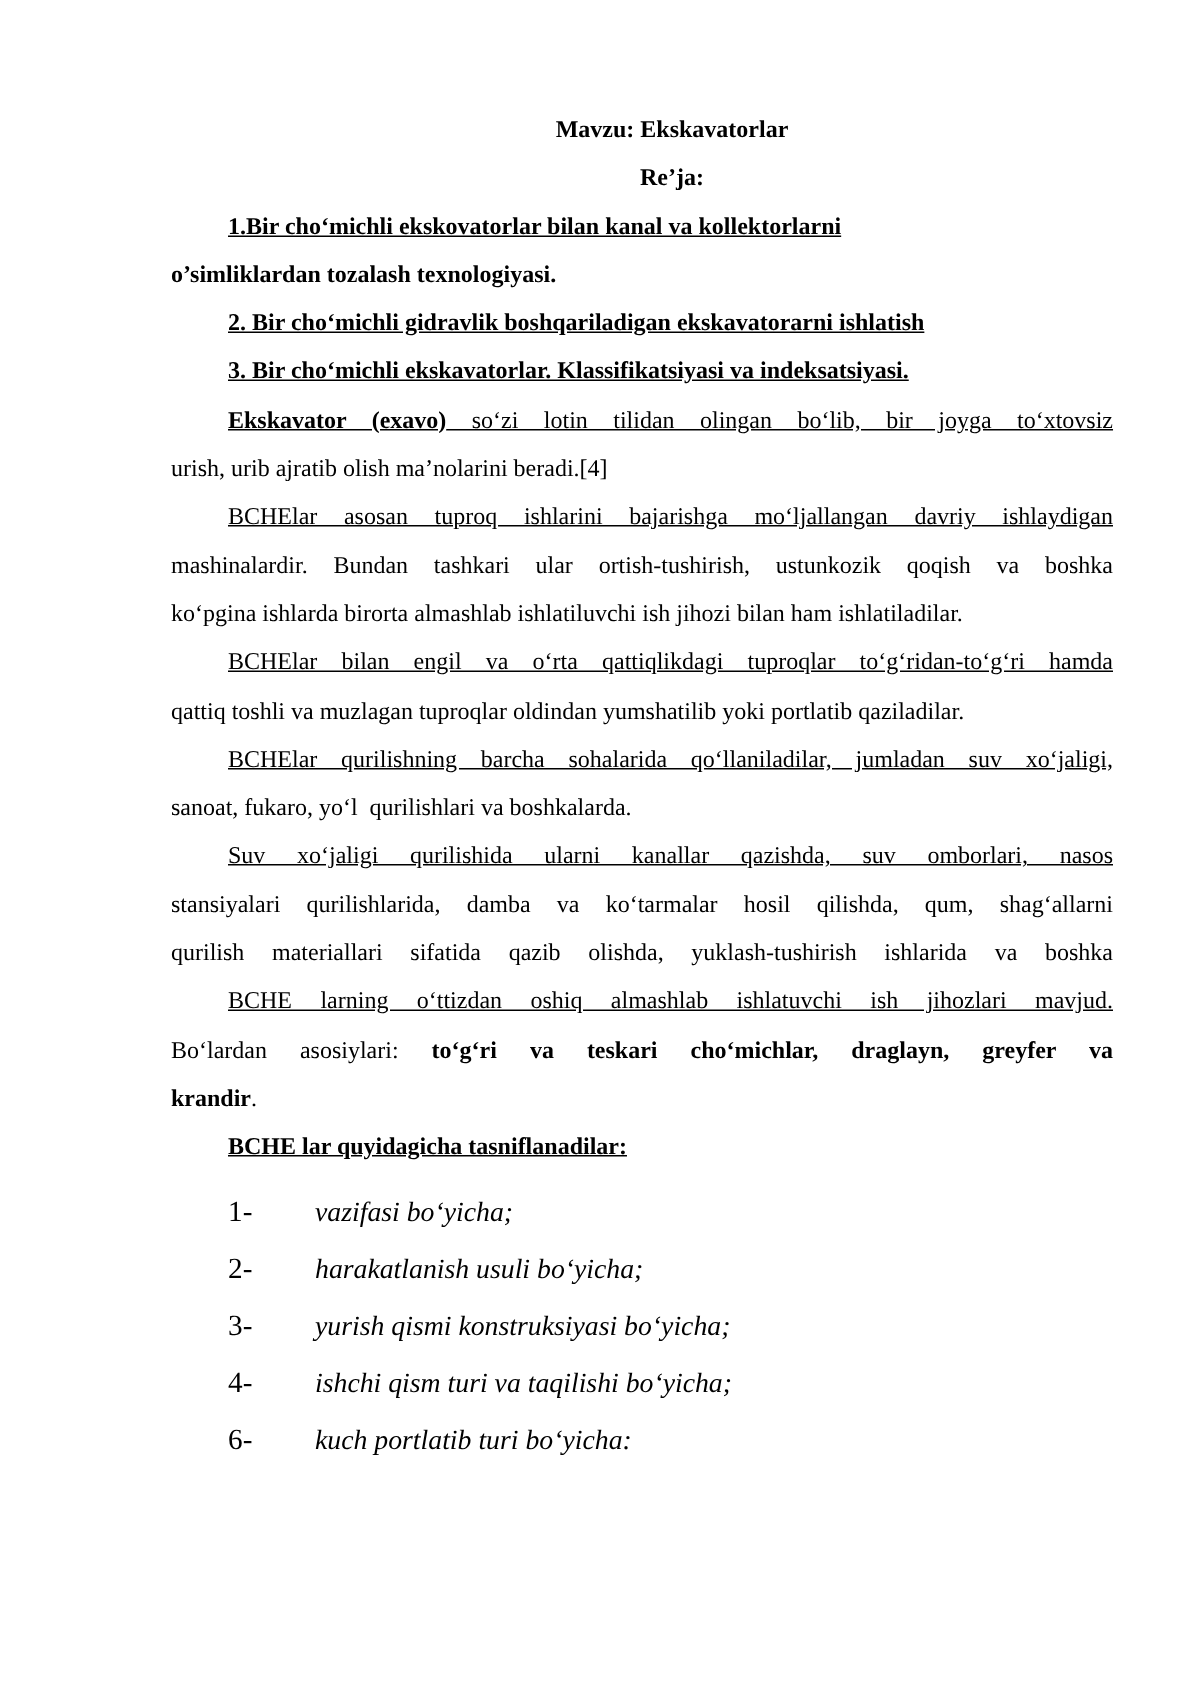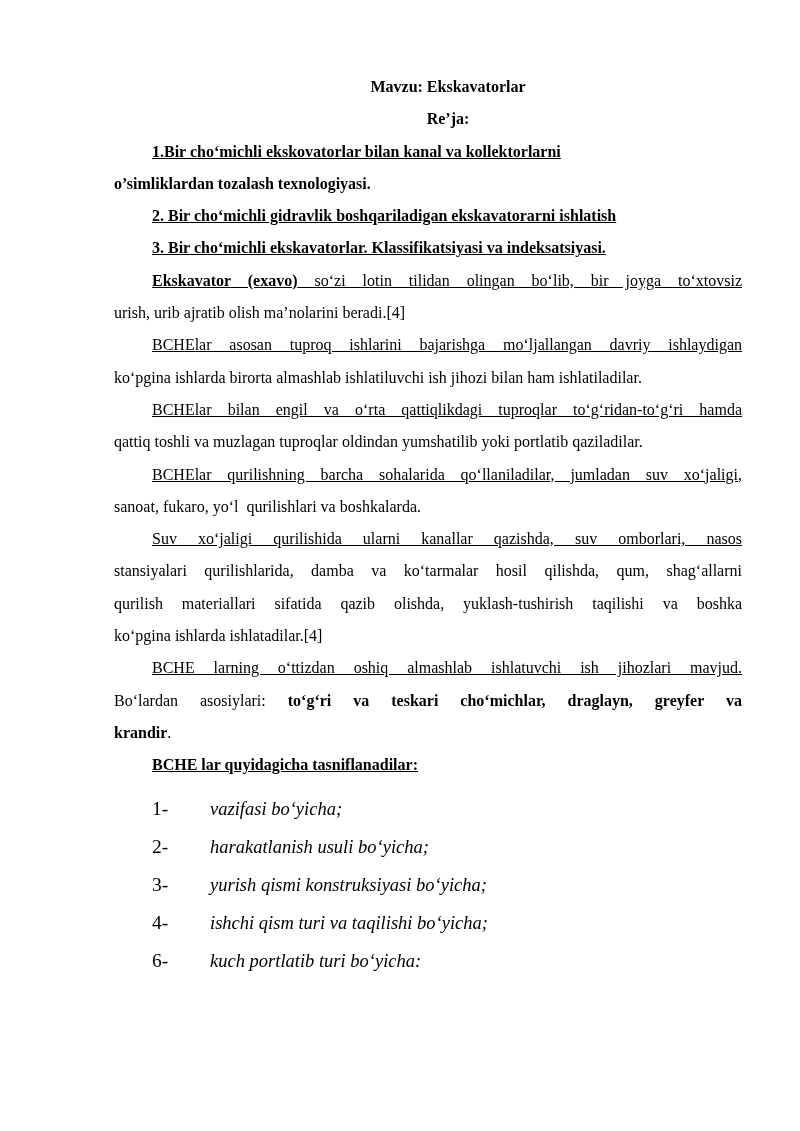--- a/index.html
+++ b/index.html
@@ -60,32 +60,32 @@
   <div class="ln b">o’simliklardan tozalash texnologiyasi.</div>
   <div class="ln b ind">2. Bir cho‘michli gidravlik boshqariladigan ekskavatorarni ishlatish</div>
   <div class="ln b ind">3. Bir cho‘michli ekskavatorlar. Klassifikatsiyasi va indeksatsiyasi.</div>
 
   <div class="ln ind jfull">
     <span class="b">Ekskavator (exavo)</span><span> so‘zi lotin tilidan olingan bo‘lib, bir joyga to‘xtovsiz</span>
   </div>
   <div class="ln">urish, urib ajratib olish ma’nolarini beradi.[4]</div>
 
   <div class="ln ind jfull">BCHElar asosan tuproq ishlarini bajarishga mo‘ljallangan davriy ishlaydigan</div>
+  <div class="ln jfull">mashinalardir. Bundan tashkari ular ortish-tushirish, ustunkozik qoqish va boshka</div>
   <div class="ln">ko‘pgina ishlarda birorta almashlab ishlatiluvchi ish jihozi bilan ham ishlatiladilar.</div>
 
   <div class="ln ind jfull">BCHElar bilan engil va o‘rta qattiqlikdagi tuproqlar to‘g‘ridan-to‘g‘ri hamda</div>
   <div class="ln">qattiq toshli va muzlagan tuproqlar oldindan yumshatilib yoki portlatib qaziladilar.</div>
 
   <div class="ln ind jfull">BCHElar qurilishning barcha sohalarida qo‘llaniladilar, jumladan suv xo‘jaligi,</div>
   <div class="ln">sanoat, fukaro, yo‘l&nbsp; qurilishlari va boshkalarda.</div>
 
   <div class="ln ind jfull">Suv xo‘jaligi qurilishida ularni kanallar qazishda, suv omborlari, nasos</div>
   <div class="ln jfull">stansiyalari qurilishlarida, damba va ko‘tarmalar hosil qilishda, qum, shag‘allarni</div>
-  <div class="ln jfull">qurilish materiallari sifatida qazib olishda, yuklash-tushirish taqilishi va boshka</div>
-  <div class="ln">ko‘pgina ishlarda ishlatadilar.[4]</div>
+  <div class="ln jfull">qurilish materiallari sifatida qazib olishda, yuklash-tushirish ishlarida va boshka</div>
 
   <div class="ln ind jfull">BCHE larning o‘ttizdan oshiq almashlab ishlatuvchi ish jihozlari mavjud.</div>
   <div class="ln jfull">
     <span>Bo‘lardan asosiylari: </span><span class="b">to‘g‘ri va teskari cho‘michlar, draglayn, greyfer va</span>
   </div>
   <div class="ln">
     <span class="b">krandir</span><span>.</span>
   </div>
 
   <div class="ln b ind">BCHE lar quyidagicha tasniflanadilar:</div>

